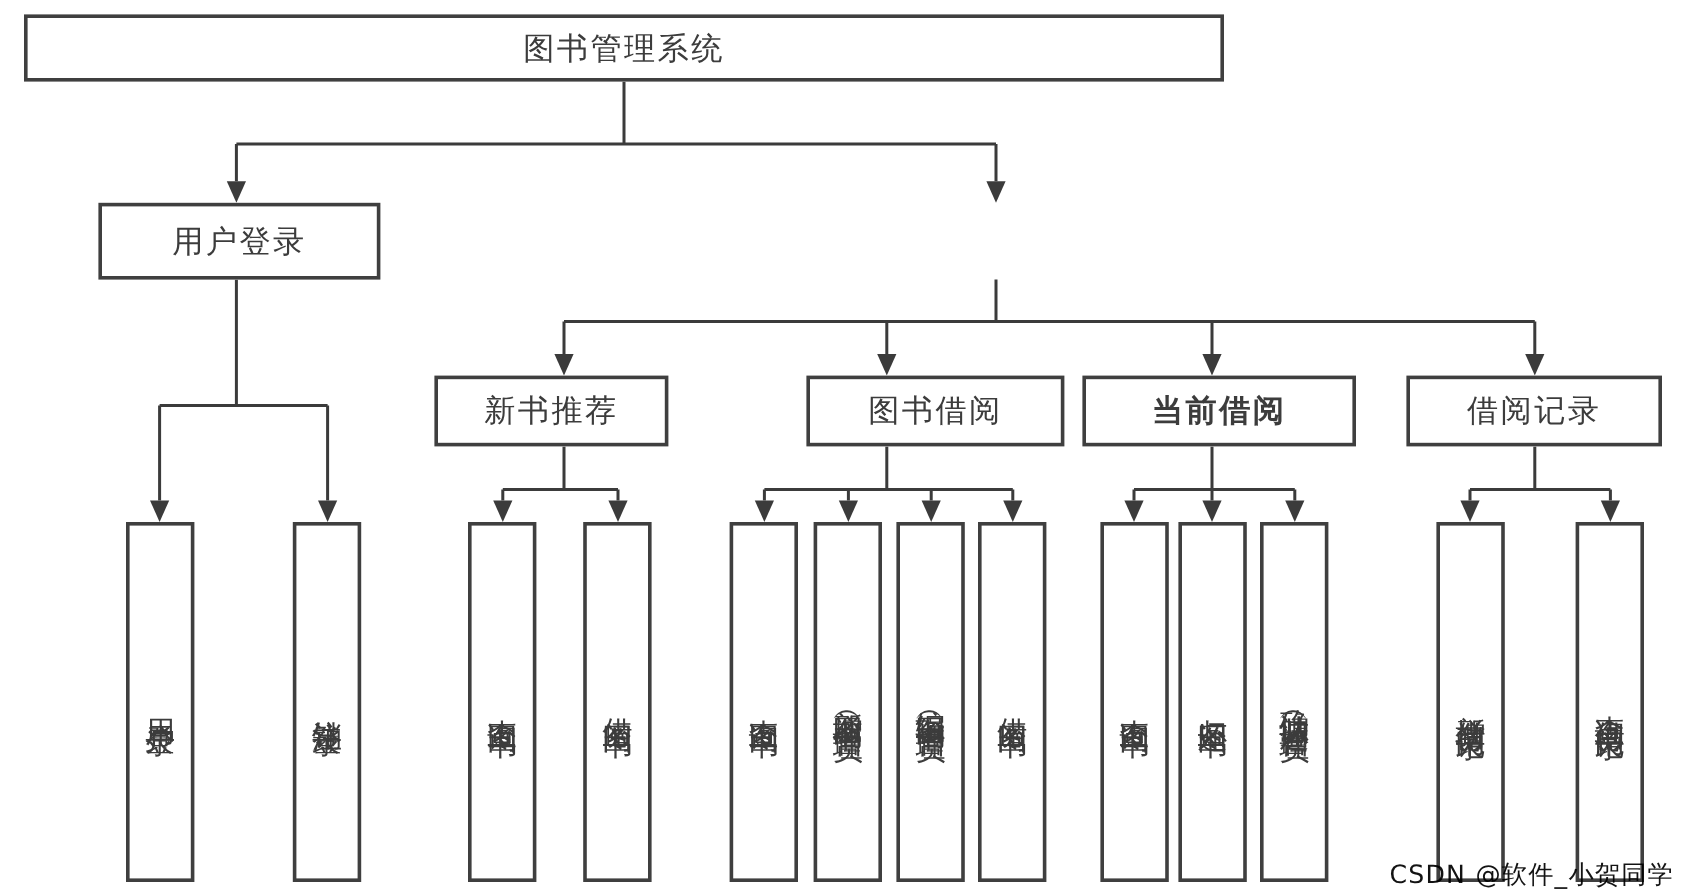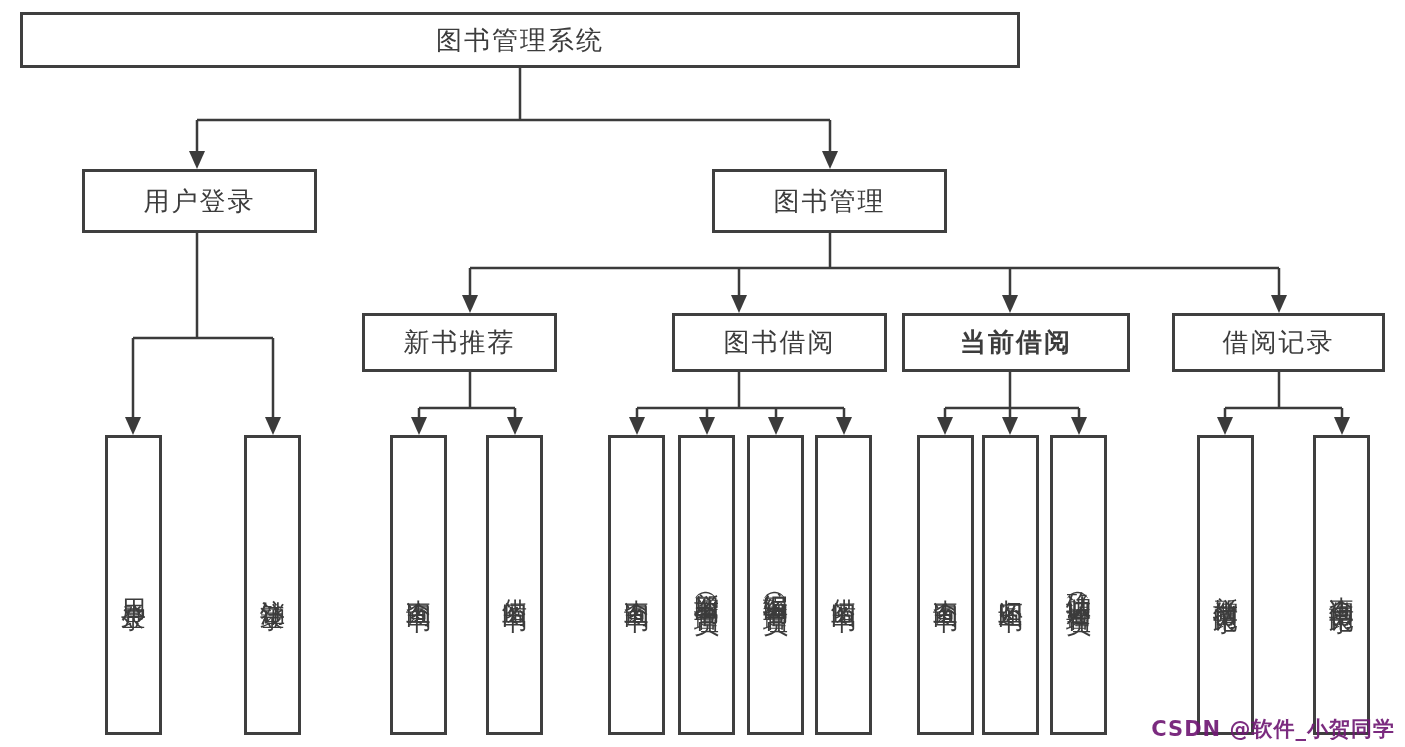--- a/index.html
+++ b/index.html
@@ -41,26 +41,25 @@
     text-orientation: upright;
     font-size: 25px;
     letter-spacing: 3px;
     line-height: 1;
   }
   .watermark {
     position: absolute;
     right: 10px;
     bottom: 4px;
     font-size: 21px;
-    color: #701a75;
+    color: #000000;
     opacity: 0.92;
     letter-spacing: 1px;
     z-index: 5;
     white-space: nowrap;
-    font-weight: bold;
   }
 </style>
 </head>
 <body>
 
 <div class="canvas">
 
   <svg class="connectors" width="1405" height="747" viewBox="0 0 1405 747" xmlns="http://www.w3.org/2000/svg">
     <g stroke="#3b3b3b" stroke-width="2.5" fill="none">
       <path d="M520 68 V120 M197 120 H830 M197 120 V151 M830 120 V151"></path>
@@ -93,23 +92,20 @@
       <polygon points="1334,417 1350,417 1342,435"></polygon>
     </g>
   </svg>
 
   <div class="node h" style="left:20px; top:12px; width:1000px; height:56px;">
     <span>图书管理系统</span>
   </div>
 
   <div class="node h" style="left:82px; top:169px; width:235px; height:64px;">
     <span>用户登录</span>
-  </div>
-  <div class="node h" style="left:712px; top:169px; width:235px; height:64px;">
-    <span>图书管理</span>
   </div>
 
   <div class="node h" style="left:362px; top:313px; width:195px; height:59px;">
     <span>新书推荐</span>
   </div>
   <div class="node h" style="left:631px; top:313px; width:215px; height:59px;margin-left:41px;">
     <span>图书借阅</span>
   </div>
   <div class="node h" style="left:902px; top:313px; width:228px; height:59px;font-weight:bold;">
     <span>当前借阅</span>

